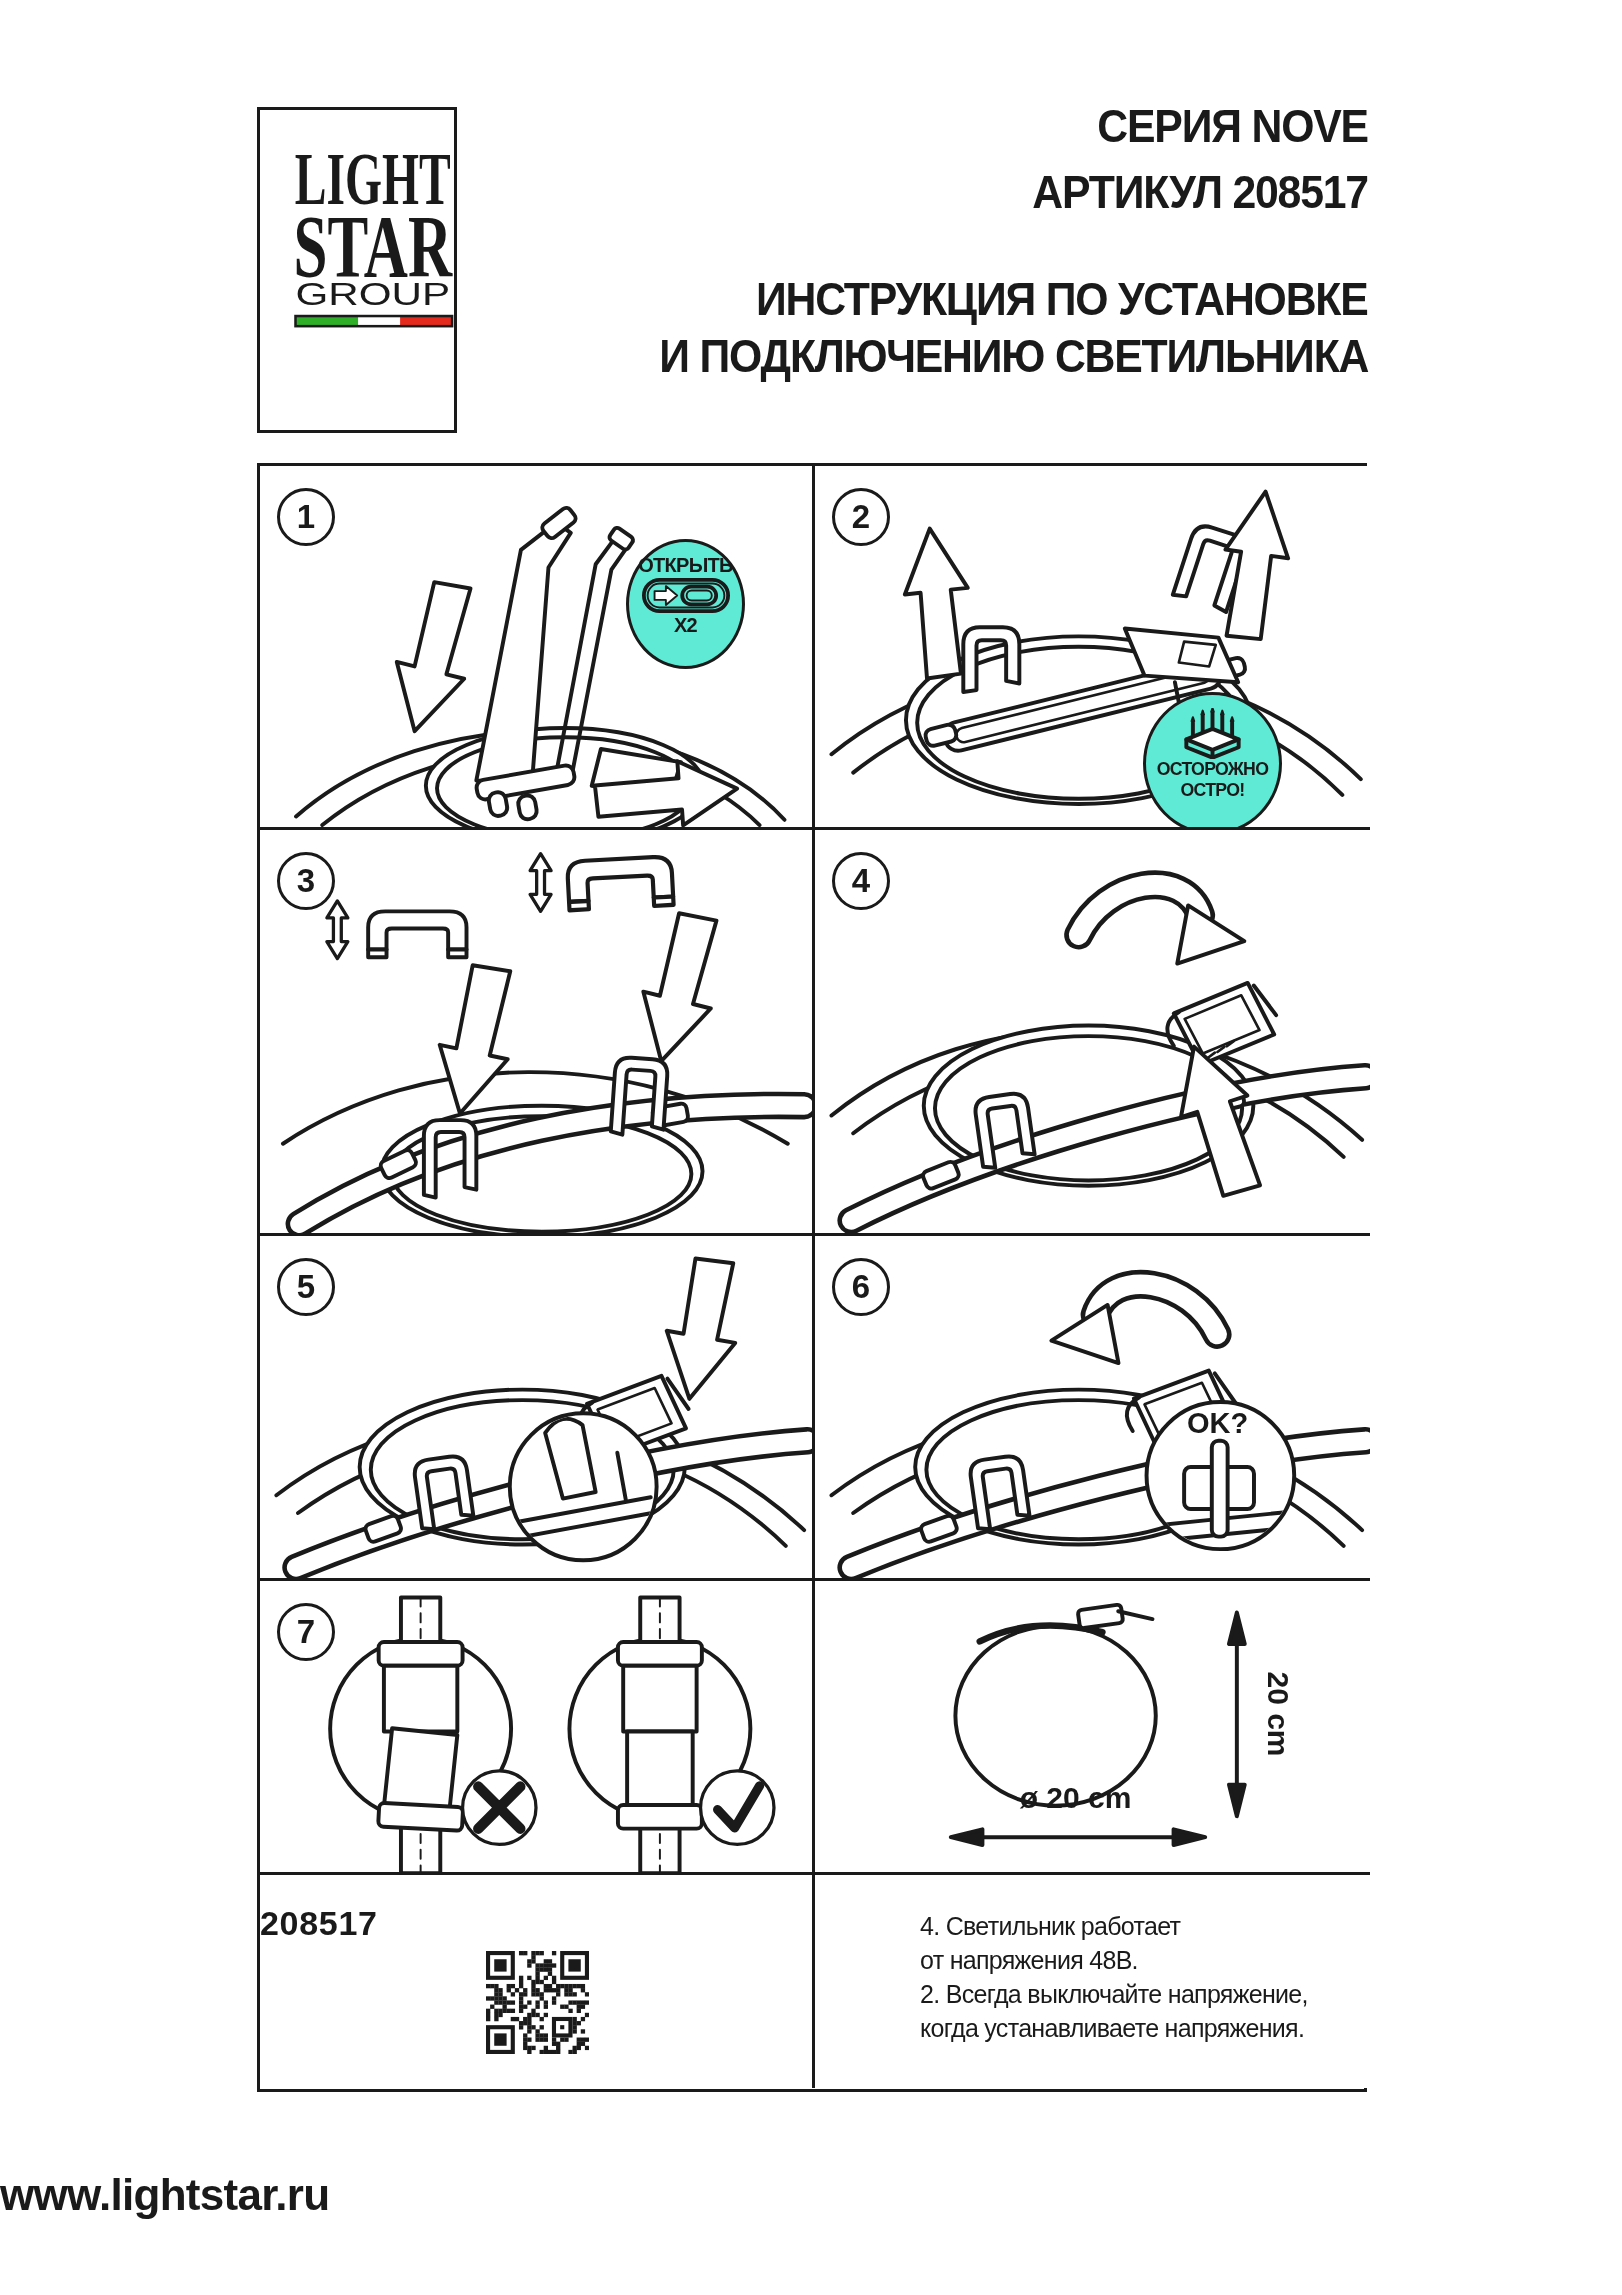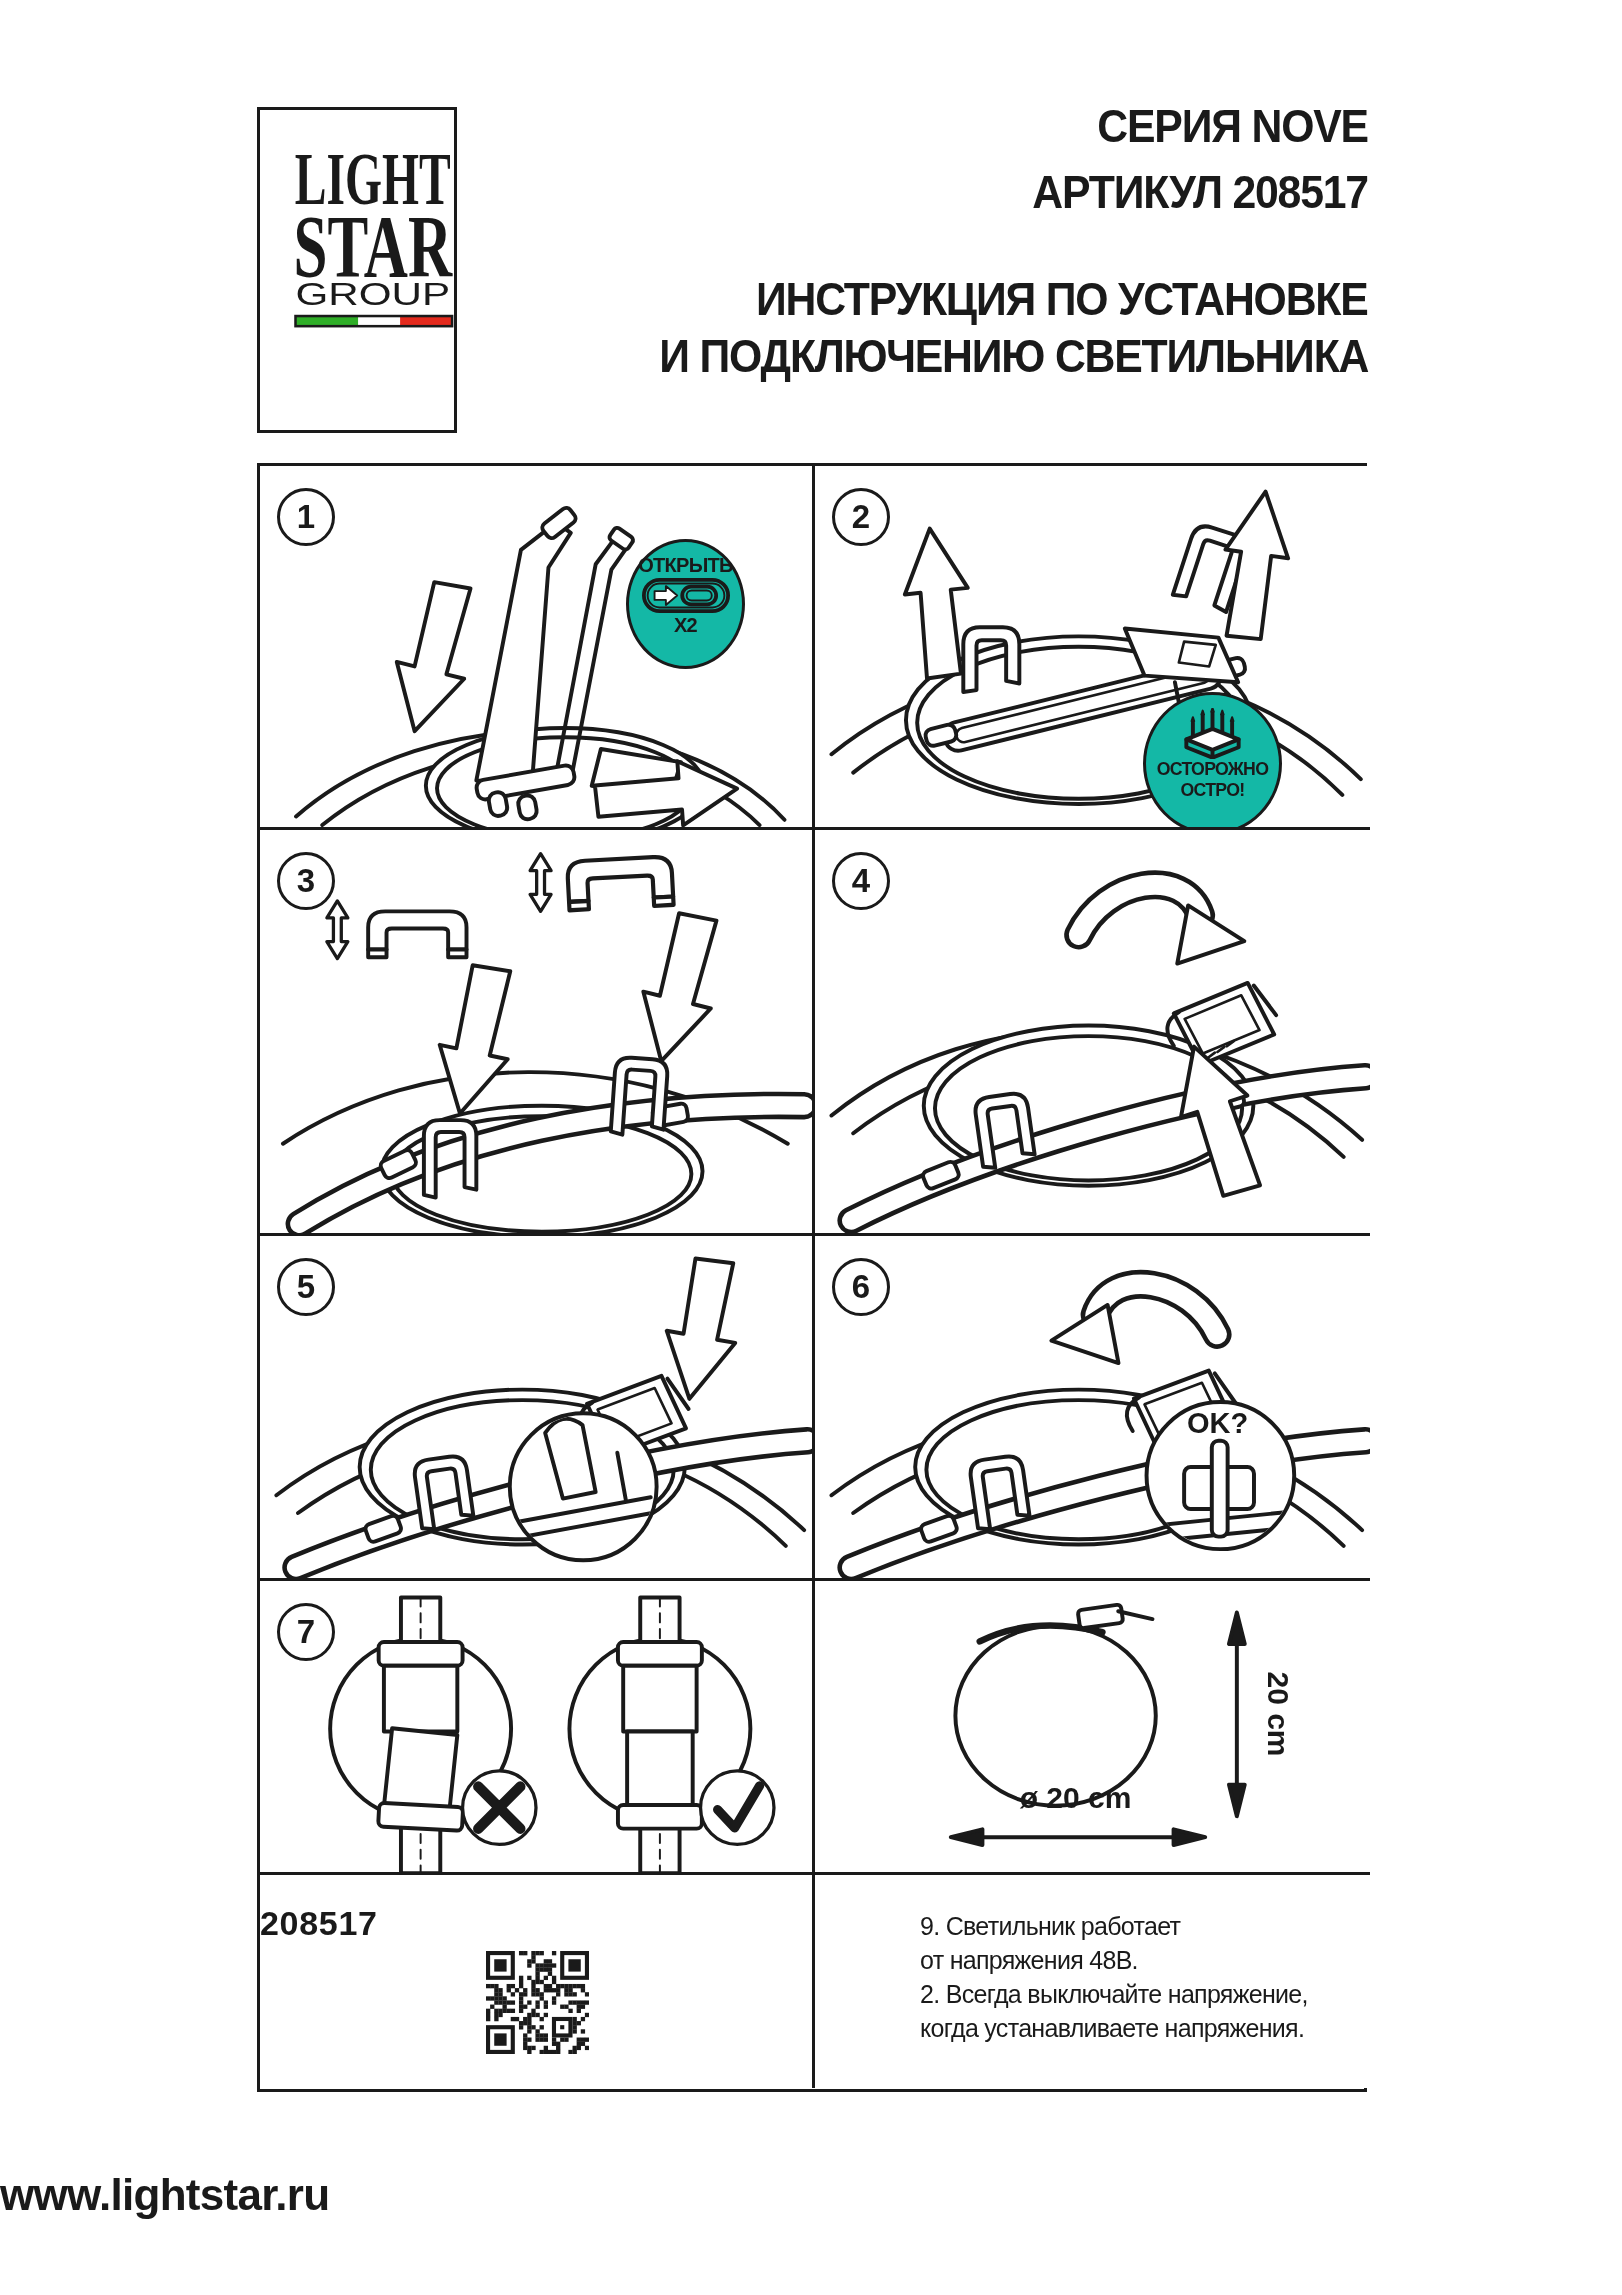--- a/index.html
+++ b/index.html
@@ -25,21 +25,21 @@
   .cell{position:relative;box-sizing:border-box;overflow:hidden;background:#fff;}
   .c1{border-right:3.9px solid #1a1a1a;}
   .rb{border-bottom:3.9px solid #1a1a1a;}
   .cell svg.art{position:absolute;inset:0;width:100%;height:100%;}
   
   .step{position:absolute;left:17px;top:22px;width:58px;height:58px;border:3.9px solid #1a1a1a;
         border-radius:50%;box-sizing:border-box;display:flex;align-items:center;justify-content:center;
         font-size:33px;font-weight:bold;background:#fff;}
   
   .badge{position:absolute;border:3.3px solid #1a1a1a;border-radius:50%;box-sizing:border-box;
-         background:#14b8a6;display:flex;flex-direction:column;align-items:center;text-align:center;}
+         background:#5eead4;display:flex;flex-direction:column;align-items:center;text-align:center;}
   .badge-open{left:366px;top:73px;width:119px;height:130px;padding-top:11.8px;}
   .badge-open .bl{font-size:20px;font-weight:bold;letter-spacing:-0.7px;}
   .badge-sharp{left:328px;top:226px;width:139px;height:143px;padding-top:13px;text-align:center;}
   .badge-sharp .bl{font-size:17.7px;font-weight:bold;line-height:21px;letter-spacing:-0.7px;}
   .ok-label{position:absolute;left:360px;top:171px;width:85px;text-align:center;
             font-size:29px;font-weight:bold;}
   
   .dim-v{position:absolute;left:417px;top:116px;width:92px;text-align:center;
          font-size:30px;font-weight:bold;transform:rotate(90deg);}
   .dim-h{position:absolute;left:182px;top:200px;width:157px;text-align:center;
@@ -546,21 +546,21 @@
           <rect x="1" y="19" width="5" height="5" fill="#fff"></rect>
           <rect x="2" y="20" width="3" height="3" fill="#1a1a1a"></rect>
           <rect x="16" y="16" width="5" height="5" fill="#1a1a1a"></rect>
           <rect x="17" y="17" width="3" height="3" fill="#fff"></rect>
           <rect x="18" y="18" width="1" height="1" fill="#1a1a1a"></rect>
         </svg>
     </div>
 
     <div class="cell">
       <div class="notes">
-        <div>9. Светильник работает</div>
+        <div>4. Светильник работает</div>
         <div>от напряжения 48В.</div>
         <div>2. Всегда выключайте напряжение,</div>
         <div>когда устанавливаете напряжения.</div>
       </div>
     </div>
   </div>
 
   <div class="footer">www.lightstar.ru</div>
 </div>
 

